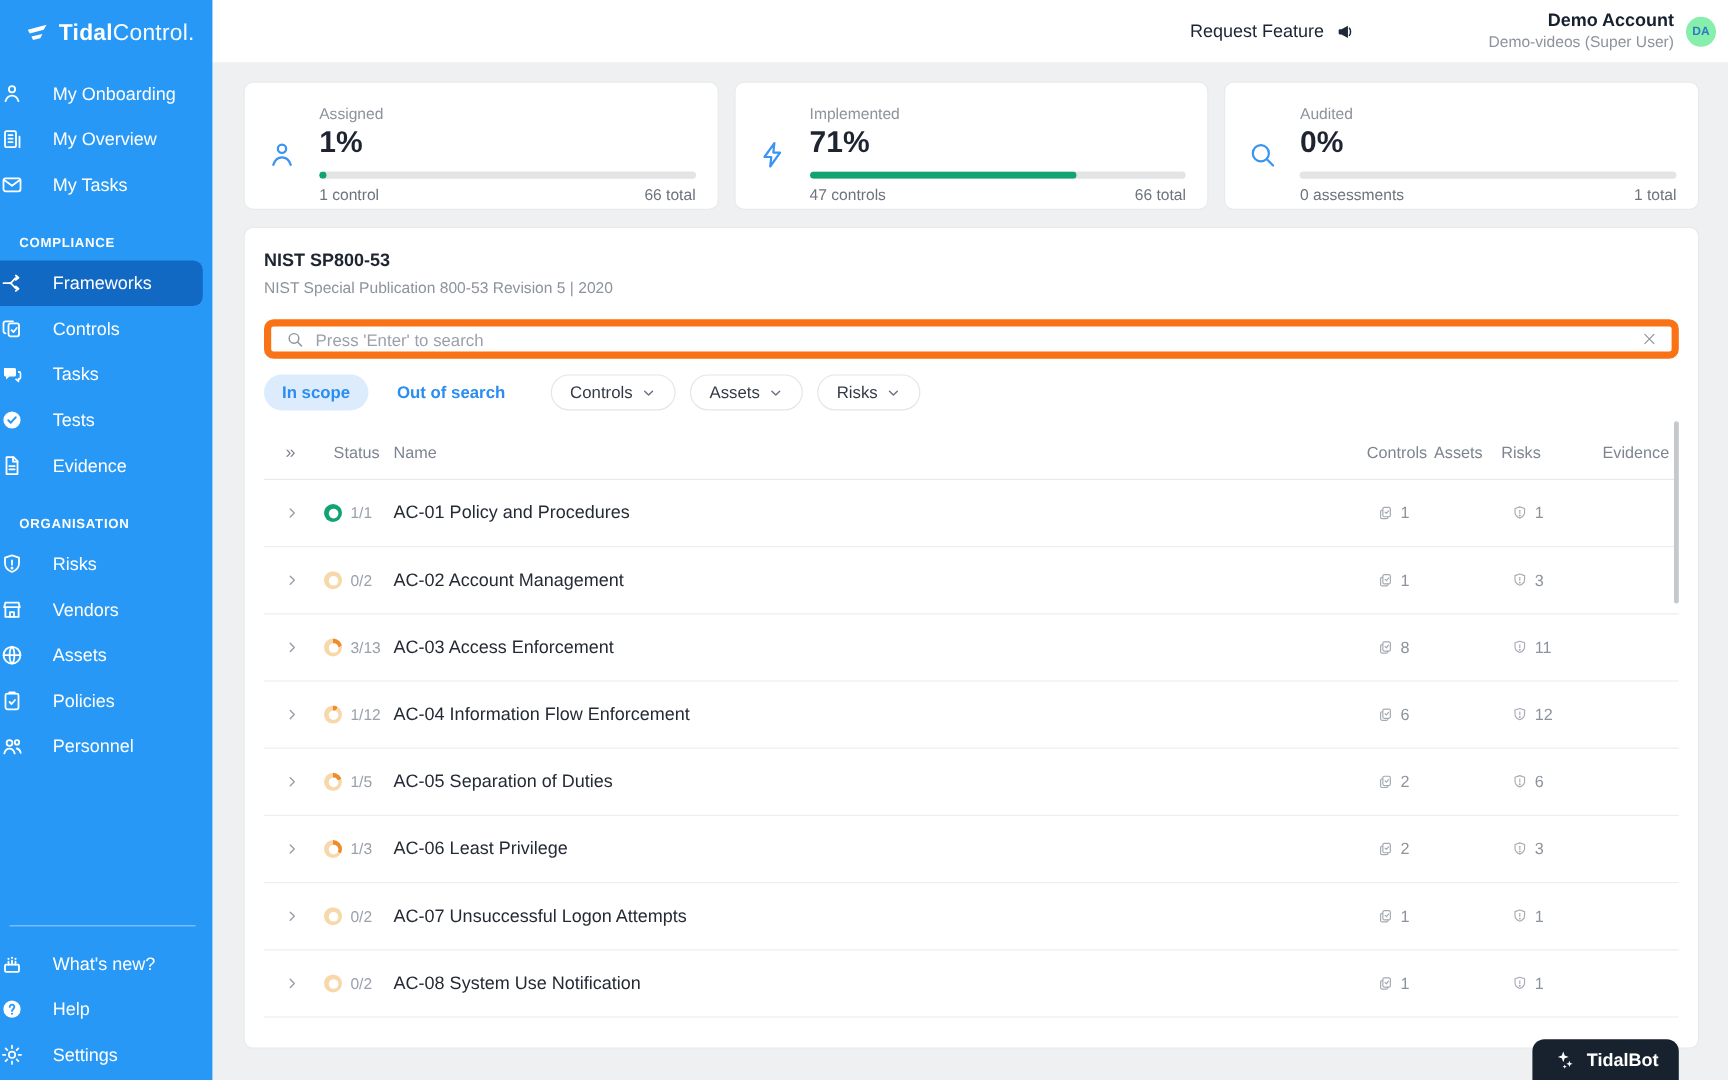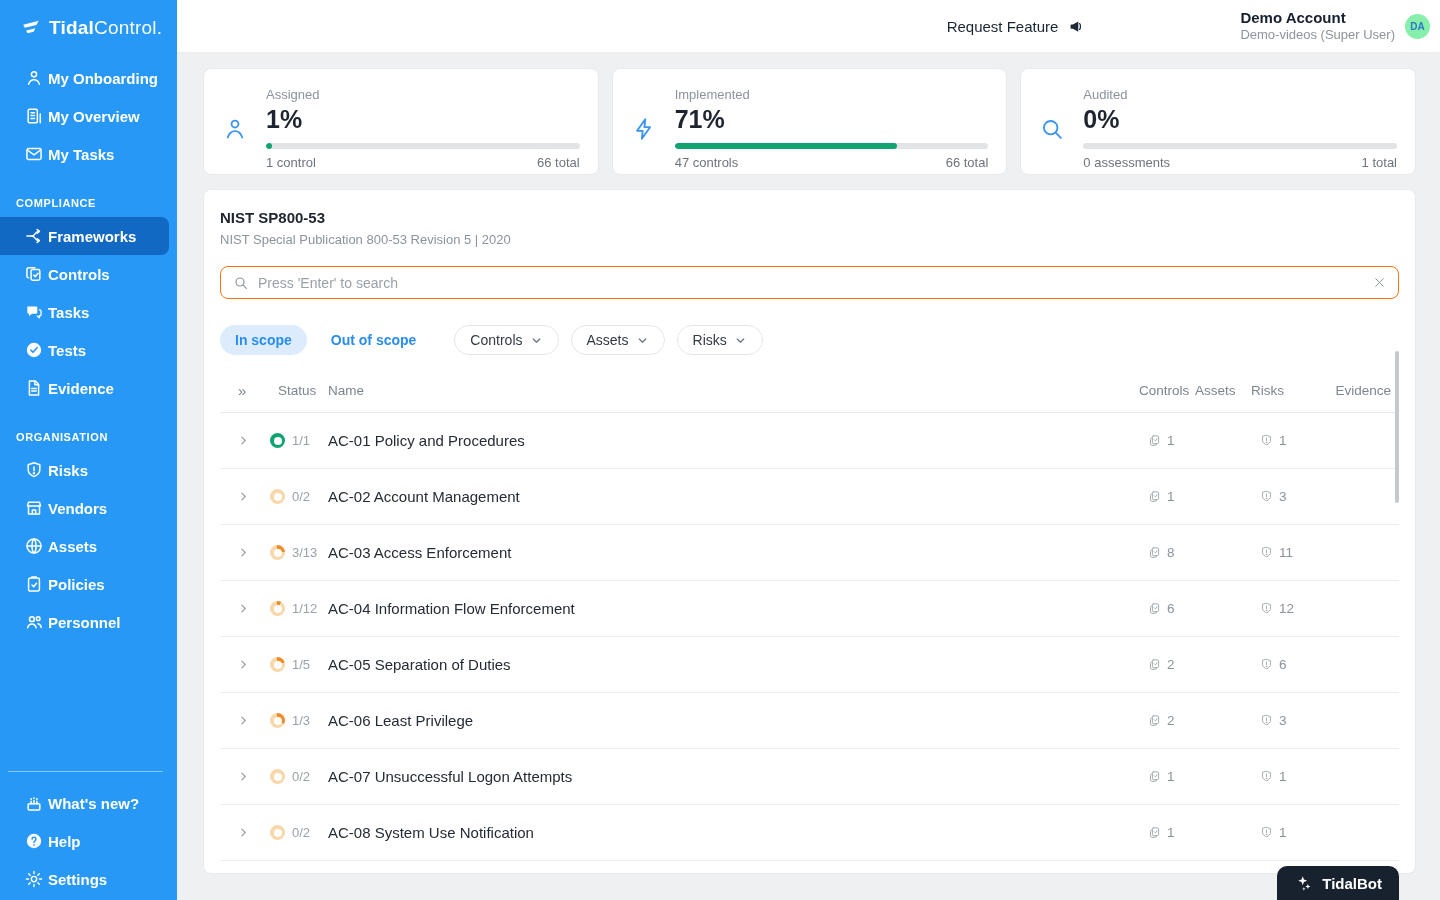--- a/index.html
+++ b/index.html
@@ -13,33 +13,33 @@
   svg { display:block; }
 
   
   .sidebar { position:absolute; left:0; top:0; bottom:0; width:177px; background:var(--sb); color:#fff; z-index:5; }
   .brand { display:flex; align-items:center; gap:7px; padding:17px 10px 0 20px; }
   .brand .mark svg { width:22px; height:22px; }
   .brand-text { font-size:19px; letter-spacing:.2px; white-space:nowrap; }
   .brand-bold { font-weight:800; }
   .brand-light { font-weight:400; opacity:.96; }
   .nav { margin-top:20px; }
-  .side-item { display:flex; align-items:center; gap:4px; height:38px; padding-left:24px; font-size:15px; font-weight:700; cursor:pointer; white-space:nowrap; }
+  .side-item { display:flex; align-items:center; gap:24px; height:38px; font-size:15px; font-weight:400; cursor:pointer; white-space:nowrap; }
   .side-item .ic svg { width:20px; height:20px; }
   .side-item.active { background:var(--sb-active); border-radius:0 8px 8px 0; width:169px; }
   .side-section { font-size:11px; font-weight:700; letter-spacing:.6px; padding:24px 0 8px 16px; color:#fff; }
   .side-footer { position:absolute; bottom:2px; left:0; right:0; }
   .side-divider { height:1px; background:rgba(255,255,255,.45); margin:0 14px 12px 8px; }
 
   
   .main { position:absolute; left:177px; top:0; right:0; bottom:0; }
   .topbar { height:53px; background:#fff; border-bottom:1px solid #ececec; display:flex; align-items:center; justify-content:flex-end; padding-right:10px; }
   .req-feature { display:flex; align-items:center; gap:10px; font-size:15px; font-weight:500; color:#1a2433; cursor:pointer; margin-right:108px; }
   .req-feature svg { width:19px; height:19px; color:#1f2937; }
-  .account { line-height:1.25;margin-left:45px; }
+  .account { text-align:right; line-height:1.25; }
   .account-name { font-size:15px; font-weight:700; color:#16202e; }
   .account-sub { font-size:13px; color:#8d939c; }
   .avatar { width:25px; height:25px; border-radius:50%; background:#86efac; color:#3178c6; font-size:10px; font-weight:700; display:flex; align-items:center; justify-content:center; margin-left:10px; cursor:pointer; }
 
   .content { padding:15px 24px 0 26px; }
 
   
   .stats { display:flex; gap:13px; }
   .stat-card { flex:1; background:#fff; border:1px solid #e9eaec; border-radius:8px; height:107px; padding:15px 18px 0 16px; display:flex; gap:16px; }
   .stat-ic { width:30px; display:flex; align-items:center; justify-content:center; color:#3b93f2; }
@@ -48,28 +48,28 @@
   .stat-label { font-size:13px; color:#8d939c; padding-top:3px; }
   .stat-pct { font-size:25px; font-weight:700; color:#1e2430; margin:3px 0 9px; }
   .stat-bar { height:6px; border-radius:3px; background:#e3e4e6; overflow:hidden; }
   .stat-fill { height:100%; border-radius:3px; background:var(--green); }
   .stat-foot { display:flex; justify-content:space-between; font-size:13px; color:#6e747d; margin-top:6px; }
 
   
   .panel { margin-top:14px; background:#fff; border:1px solid #e9eaec; border-radius:8px; height:685px; padding:18px 16px 0; position:relative; overflow:hidden; }
   .fw-title { font-size:15px; font-weight:700; color:#1e2430; line-height:20px; }
   .fw-sub { font-size:13px; color:#8d939c; margin-top:3px; line-height:18px; }
-  .searchbox { margin-top:17px; height:33px; border:1px solid #f97316; border-radius:8px; display:flex; align-items:center; gap:9px; padding:0 12px; }
+  .searchbox { margin-top:17px; height:33px; border:6px solid #f97316; border-radius:8px; display:flex; align-items:center; gap:9px; padding:0 12px; }
   .searchbox svg { width:16px; height:16px; color:#8d939c; }
   .searchbox input { flex:1; border:none; outline:none; font-size:14px; color:#1e2430; font-family:inherit; background:transparent; }
   .searchbox input::placeholder { color:#9aa1ab; }
   .search-clear { cursor:pointer; color:#6b7280; display:flex; }
   .search-clear svg { width:13px; height:13px; }
 
-  .chips { margin-top:26px; display:flex; align-items:center; gap:12px; }
+  .chips { margin-top:13px; display:flex; align-items:center; gap:12px; }
   .chip { height:30px; display:flex; align-items:center; gap:7px; border-radius:16px; font-size:14px; cursor:pointer; }
   .chip-inscope { background:#ddecfc; color:var(--blue); font-weight:600; padding:0 15px; }
   .chip-out { color:var(--blue); font-weight:600; padding:0 12px; }
   .chip-dd { border:1px solid #e3e6ea; color:#333a45; font-weight:500; padding:0 15px; }
   .chip-dd svg { width:13px; height:13px; color:#6b7280; }
 
   
   .tbl { margin-top:14px; }
   .tbl-grid { display:grid; grid-template-columns:40px 68px 1fr 56px 56px 64px 84px; align-items:center; }
   .tbl-head { height:44px; font-size:13.5px; color:#7d8590; border-bottom:1px solid #e7e9eb; }
@@ -376,21 +376,21 @@
         <input type="text" placeholder="Press 'Enter' to search" style="">
         <span class="search-clear">
           <svg viewBox="0 0 24 24" fill="none" stroke="currentColor" stroke-width="1.8" stroke-linecap="round">
               <path d="M5 5l14 14M19 5L5 19"></path>
             </svg>
         </span>
       </div>
 
       <div class="chips">
         <div class="chip chip-inscope">In scope</div>
-        <div class="chip chip-out">Out of scope</div>
+        <div class="chip chip-out">Out of search</div>
         <span style="width:2px"></span>
         <span id="filter-dropdowns" style="display:flex;gap:12px">
             <div class="chip chip-dd">
               <span>Controls</span>
               <span class="ic">
                 <svg viewBox="0 0 24 24" fill="none" stroke="currentColor" stroke-width="2.2" stroke-linecap="round" stroke-linejoin="round">
                   <path d="M6 9.2l6 6 6-6"></path>
                 </svg>
               </span>
             </div>

